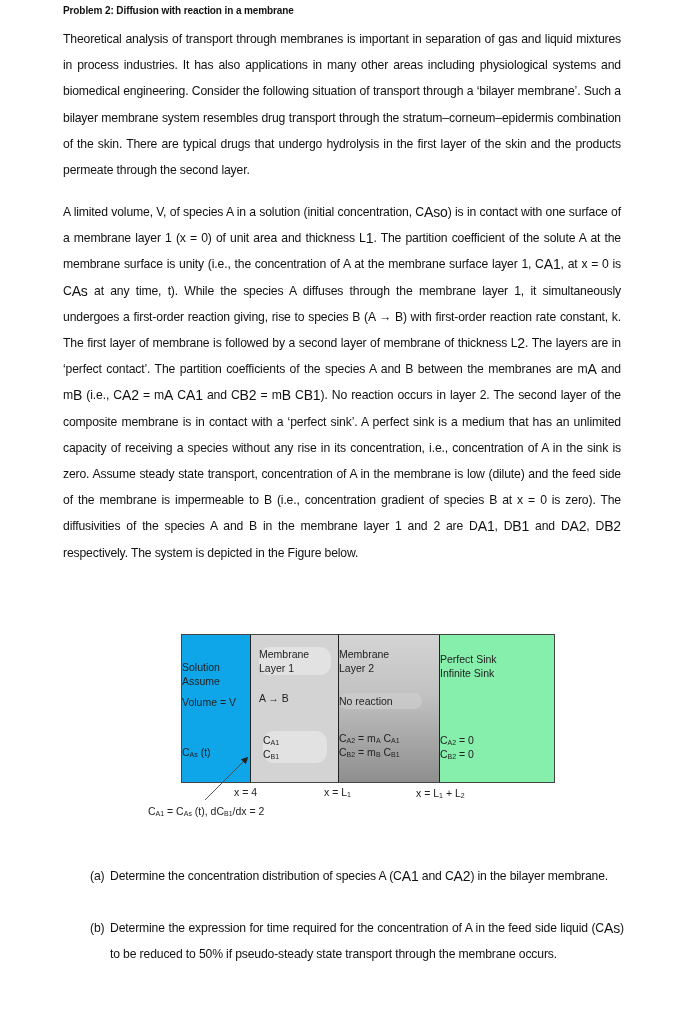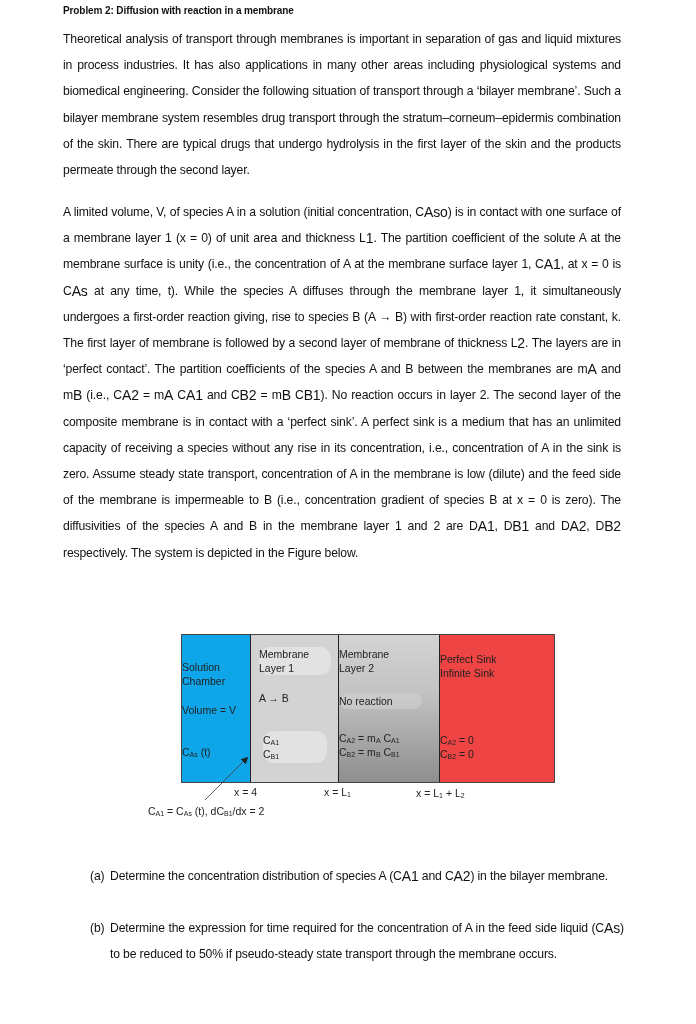--- a/index.html
+++ b/index.html
@@ -10,21 +10,21 @@
   .para { position: absolute; left: 63px; width: 558px; font-size: 12.2px; line-height: 26.2px; text-align: justify; letter-spacing: -0.15px; }
   .para p { margin: 0; }
   sub { font-size: 14px; vertical-align: -1px; line-height: 0; }
 
   
   .diagram { position: absolute; left: 181px; top: 634px; width: 374px; height: 149px; border: 1.5px solid #444; box-sizing: border-box; }
   .col { position: absolute; top: 0; bottom: 0; box-sizing: border-box; }
   .col-chamber { left: 0; width: 69px; background: #0ea5e9; border-right: 1.5px solid #222; }
   .col-l1 { left: 69px; width: 88px; background: #d3d3d3; border-right: 1.5px solid #222; }
   .col-l2 { left: 157px; width: 101px; background: linear-gradient(to bottom, #d4d4d4 0%, #c2c2c2 40%, #8e8e8e 100%); border-right: 1.5px solid #222; }
-  .col-sink { left: 258px; right: 0; background: #ef4444; }
+  .col-sink { left: 258px; right: 0; background: #86efac; }
   .lbl { position: absolute; font-size: 10.5px; text-align: left; line-height: 14px; color: #222; white-space: nowrap; border-radius: 11px; }
   .lbl sub { font-size: 7px; }
   .hl1 { background: #e2e2e2; }
   .hl2 { background: rgba(210,210,210,0.55); }
 
   .xlabel { position: absolute; font-size: 10.5px; color: #222; white-space: nowrap; }
   .xlabel sub { font-size: 7px; }
   .arrow-svg { position: absolute; left: 0; top: 0; width: 696px; height: 1024px; pointer-events: none; }
 
   .q { position: absolute; left: 90px; width: 534px; font-size: 12.2px; line-height: 26.2px; letter-spacing: -0.15px; }
@@ -43,23 +43,23 @@
   </div>
 
   <div class="para" style="top:199px;">
     <p><span>A limited volume, V, of species A in a solution (initial concentration, C</span><sub>Aso</sub><span>) is in contact with one surface of a membrane layer 1 (x = 0) of unit area and thickness L</span><sub>1</sub><span>. The partition coefficient of the solute A at the membrane surface is unity (i.e., the concentration of A at the membrane surface layer 1, C</span><sub>A1</sub><span>, at x = 0 is C</span><sub>As</sub><span> at any time, t). While the species A diffuses through the membrane layer 1, it simultaneously undergoes a first-order reaction giving, rise to species B (A → B) with first-order reaction rate constant, k. The first layer of membrane is followed by a second layer of membrane of thickness L</span><sub>2</sub><span>. The layers are in ‘perfect contact’. The partition coefficients of the species A and B between the membranes are m</span><sub>A</sub><span> and m</span><sub>B</sub><span> (i.e., C</span><sub>A2</sub><span> = m</span><sub>A</sub><span> C</span><sub>A1</sub><span> and C</span><sub>B2</sub><span> = m</span><sub>B</sub><span> C</span><sub>B1</sub><span>). No reaction occurs in layer 2. The second layer of the composite membrane is in contact with a ‘perfect sink’. A perfect sink is a medium that has an unlimited capacity of receiving a species without any rise in its concentration, i.e., concentration of A in the sink is zero. Assume steady state transport, concentration of A in the membrane is low (dilute) and the feed side of the membrane is impermeable to B (i.e., concentration gradient of species B at x = 0 is zero). The diffusivities of the species A and B in the membrane layer 1 and 2 are D</span><sub>A1</sub><span>, D</span><sub>B1</sub><span> and D</span><sub>A2</sub><span>, D</span><sub>B2</sub><span> respectively.  The system is depicted in the Figure below.</span></p>
   </div>
 
   <div class="diagram">
     <div class="col col-chamber">
       <div class="lbl" style="left:0;width:66px;top:25px;">
         <div>Solution</div>
-        <div>Chamber</div>
+        <div>Assume</div>
       </div>
-      <div class="lbl" style="left:0;width:66px;top:68px;">Volume = V</div>
+      <div class="lbl" style="left:0;width:66px;top:60px;">Volume = V</div>
       <div class="lbl" style="left:0;width:66px;top:110px;"><span>C</span><sub>As</sub><span> (t)</span></div>
     </div>
 
     <div class="col col-l1">
       <div class="lbl hl1" style="left:8px;width:72px;top:12px;">
         <div>Membrane</div>
         <div>Layer 1</div>
       </div>
       <div class="lbl" style="left:8px;width:72px;top:56px;">A → B</div>
       <div class="lbl hl1" style="left:12px;width:64px;top:96px;padding:2px 0;">

